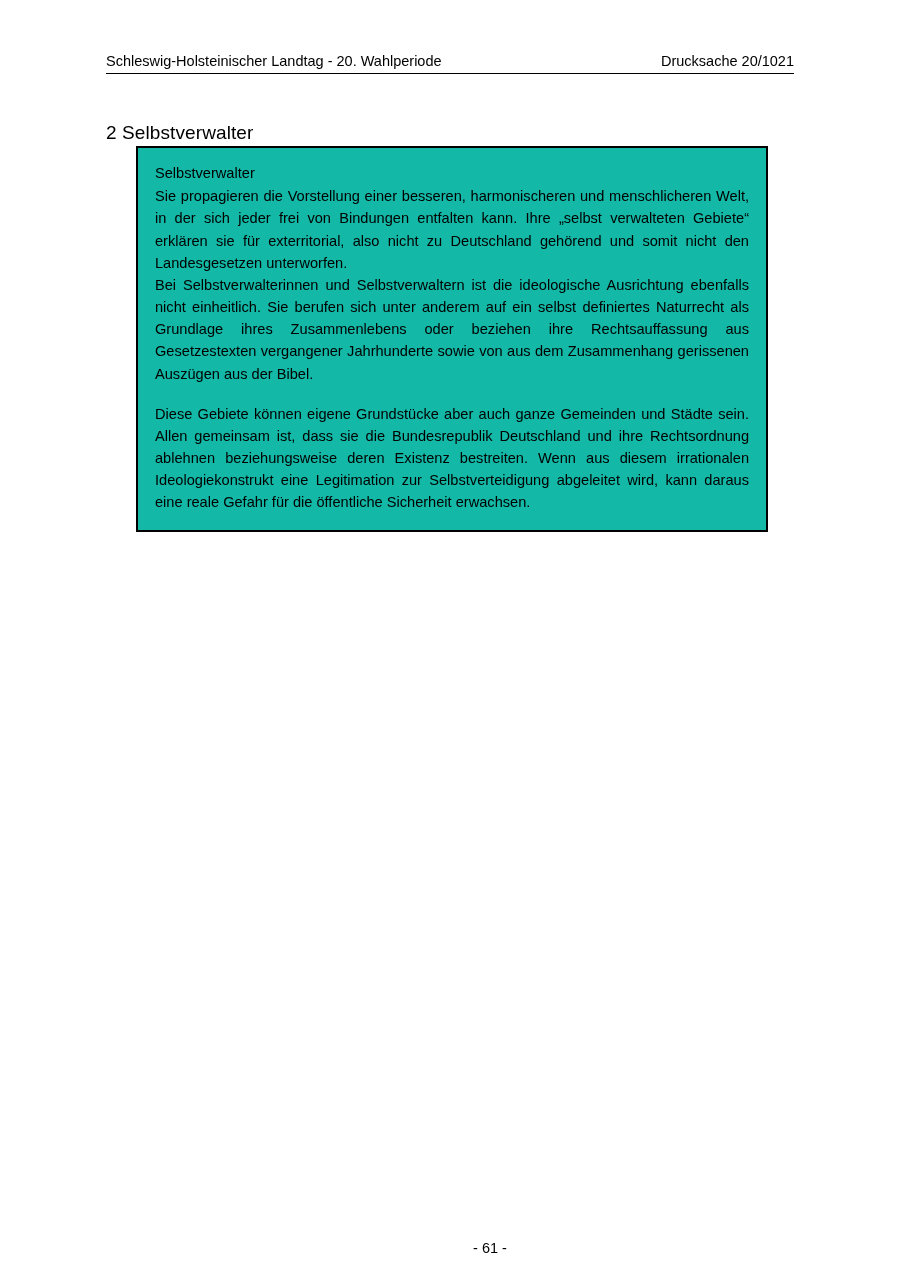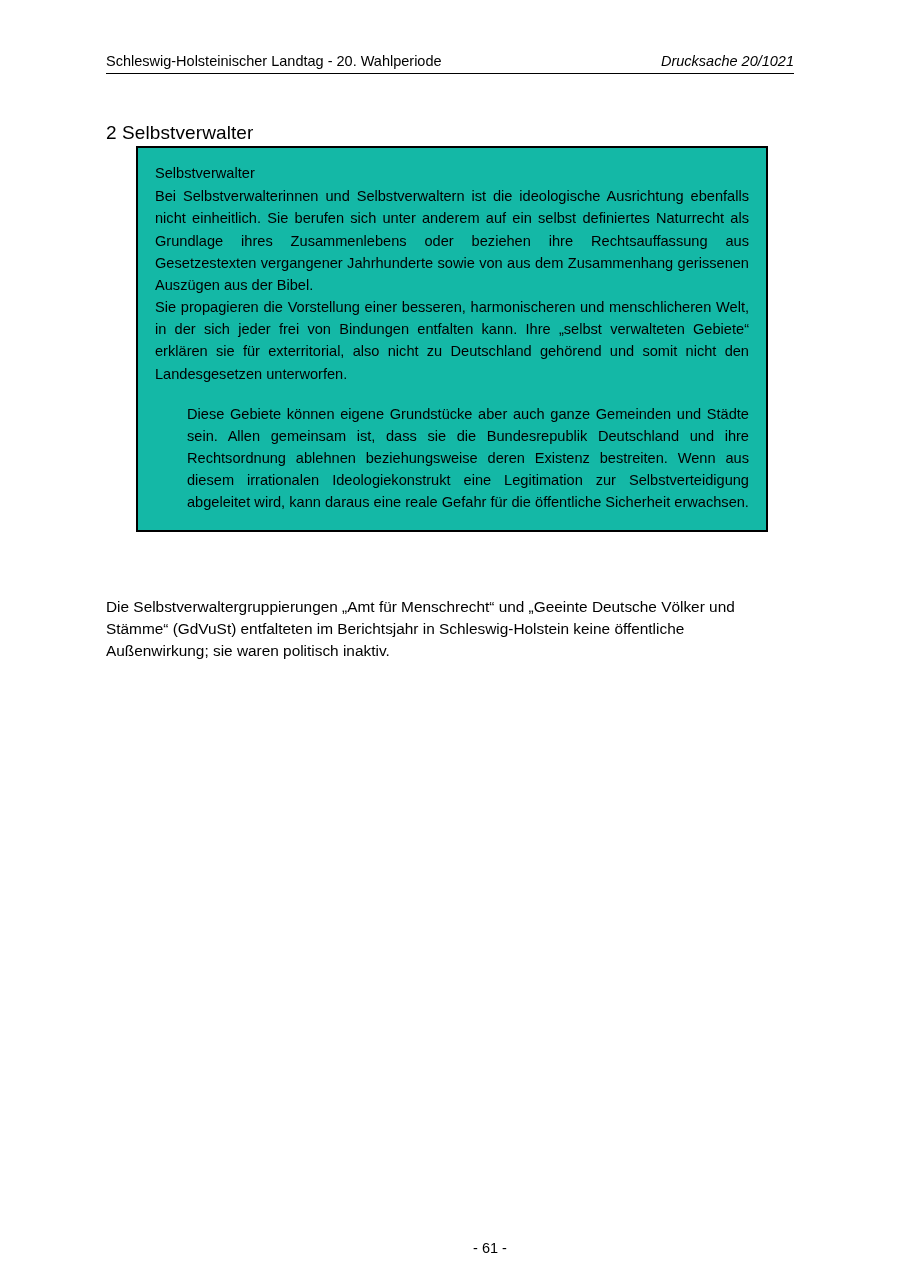--- a/index.html
+++ b/index.html
@@ -30,21 +30,21 @@
     width: 688px;
     display: flex;
     justify-content: space-between;
     align-items: flex-end;
     font-size: 14.5px;
     line-height: 1.25;
     padding-bottom: 3px;
     border-bottom: 1px solid #000;
   }
   .doc-header .left { white-space: nowrap; }
-  .doc-header .right { white-space: nowrap; font-style: italic; }
+  .doc-header .right { white-space: nowrap; }
 
   
   .section-heading {
     position: absolute;
     top: 106px;
     left: 106px;
     font-size: 19px;
     font-weight: normal;
     letter-spacing: 0.1px;
     text-align: center;
@@ -69,21 +69,20 @@
   .info-box p {
     margin: 0;
     font-size: 14.6px;
     line-height: 1.52;
     text-align: justify;
     text-justify: inter-word;
     hyphens: manual;
   }
   .info-box p.spaced {
     margin-top: 18px;
-    margin-left: 32px;
   }
 
   
   .body-para {
     position: absolute;
     top: 596px;
     left: 106px;
     width: 652px;
     font-size: 15.4px;
     line-height: 1.44;
@@ -108,22 +107,21 @@
 
   <div class="doc-header">
     <span class="left">Schleswig-Holsteinischer Landtag - 20. Wahlperiode</span>
     <span class="right">Drucksache 20/1021</span>
   </div>
 
   <h2 class="section-heading">2 Selbstverwalter</h2>
 
   <div class="info-box">
     <div class="box-title">Selbstverwalter</div>
+    <p>Sie propagieren die Vorstellung einer besseren, harmonischeren und menschlicheren Welt, in der sich jeder frei von Bindungen entfalten kann. Ihre „selbst verwalteten Gebiete“ erklären sie für exterritorial, also nicht zu Deutschland gehörend und somit nicht den Landesgesetzen unterworfen.</p>
     <p>Bei Selbstverwalterinnen und Selbstverwaltern ist die ideologische Ausrichtung ebenfalls nicht einheitlich. Sie berufen sich unter anderem auf ein selbst definiertes Naturrecht als Grundlage ihres Zusammenlebens oder beziehen ihre Rechtsauffassung aus Gesetzestexten vergangener Jahrhunderte sowie von aus dem Zusammenhang gerissenen Auszügen aus der Bibel.</p>
-    <p>Sie propagieren die Vorstellung einer besseren, harmonischeren und menschlicheren Welt, in der sich jeder frei von Bindungen entfalten kann. Ihre „selbst verwalteten Gebiete“ erklären sie für exterritorial, also nicht zu Deutschland gehörend und somit nicht den Landesgesetzen unterworfen.</p>
     <p class="spaced">Diese Gebiete können eigene Grundstücke aber auch ganze Gemeinden und Städte sein. Allen gemeinsam ist, dass sie die Bundesrepublik Deutschland und ihre Rechtsordnung ablehnen beziehungsweise deren Existenz bestreiten. Wenn aus diesem irrationalen Ideologiekonstrukt eine Legitimation zur Selbstverteidigung abgeleitet wird, kann daraus eine reale Gefahr für die öffentliche Sicherheit erwachsen.</p>
   </div>
 
-  <div class="body-para">Die Selbstverwaltergruppierungen „Amt für Menschrecht“ und „Geeinte Deutsche Völker und Stämme“ (GdVuSt) entfalteten im Berichtsjahr in Schleswig-Holstein keine öffentliche Außenwirkung; sie waren politisch inaktiv.</div>
 
   <div class="page-number">- 61 -</div>
 
 </div>
 
 </body></html>

